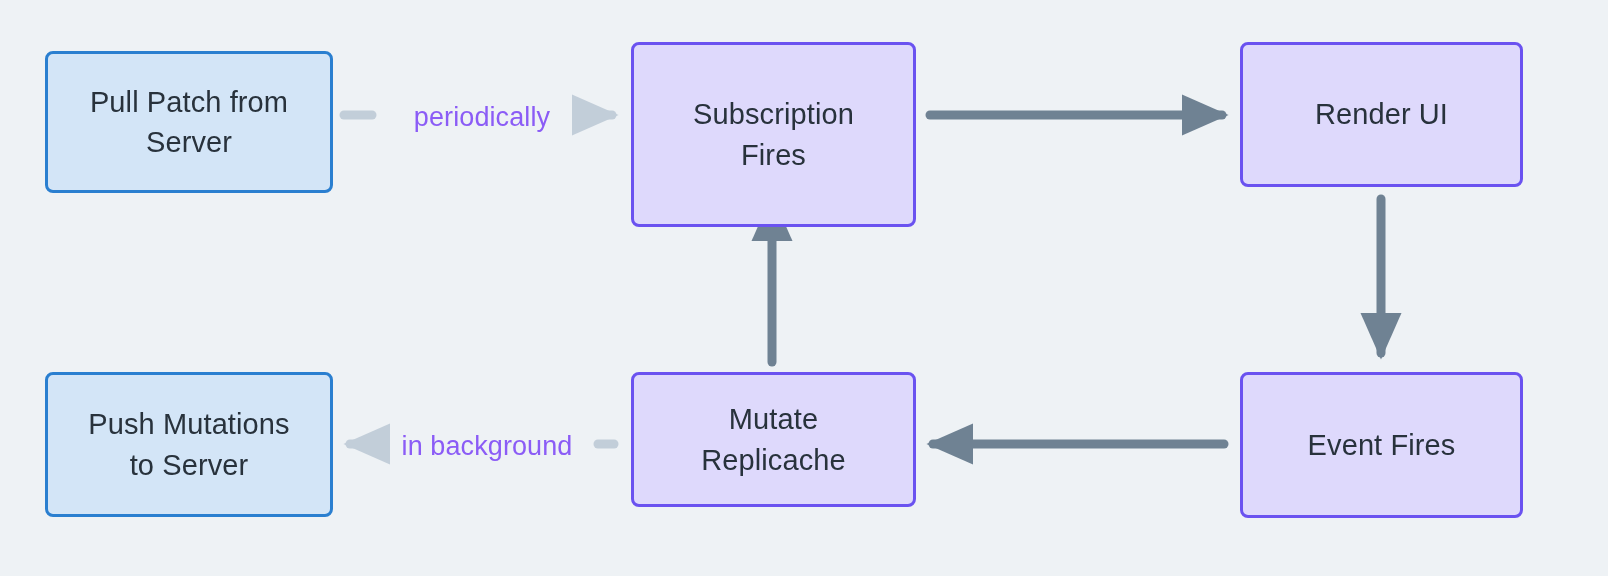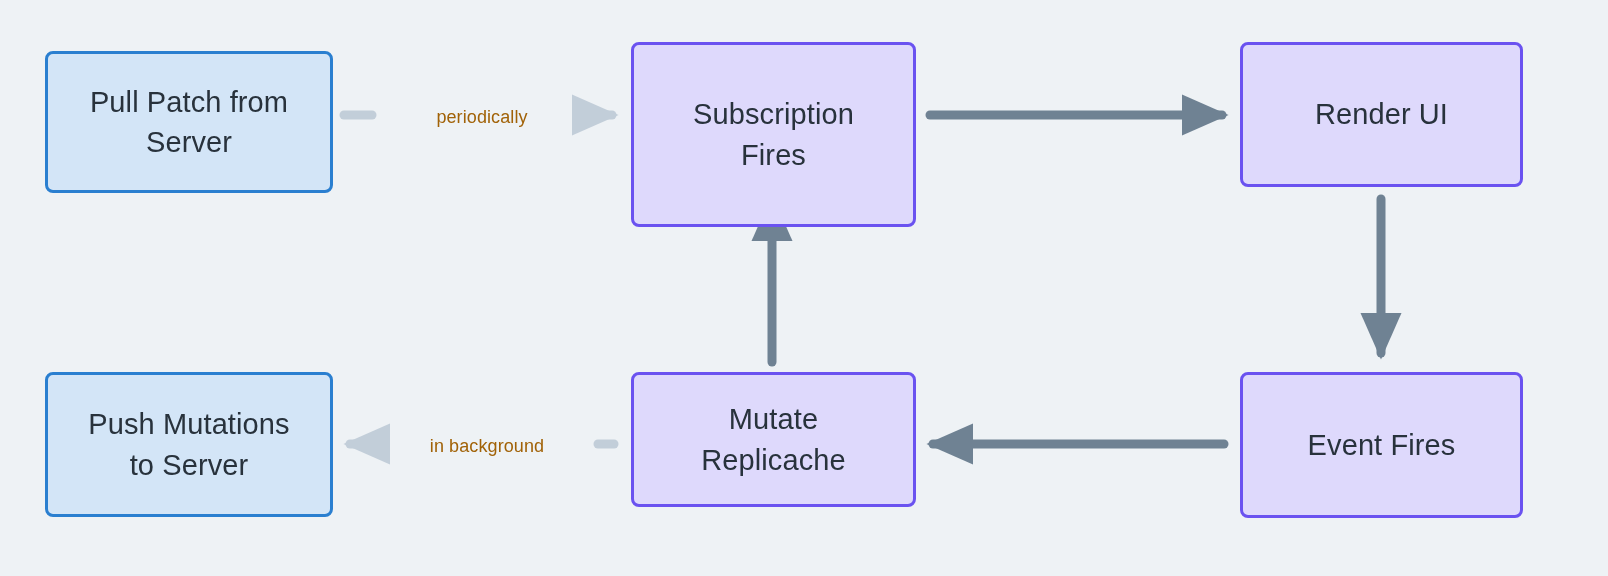--- a/index.html
+++ b/index.html
@@ -57,22 +57,22 @@
     left: 0;
     top: 0;
     width: 1608px;
     height: 576px;
     pointer-events: none;
   }
 
   
   .edge-label {
     position: absolute;
-    font-size: 18px;
-    color: #a16207;
+    font-size: 27px;
+    color: #8b5cf6;
     letter-spacing: 0.1px;
     white-space: nowrap;
     transform: translate(-50%, -50%);
   }
   #label-periodically { left: 482px; top: 117px; }
   #label-background   { left: 487px; top: 446px; }
 </style>
 </head>
 <body>
 

